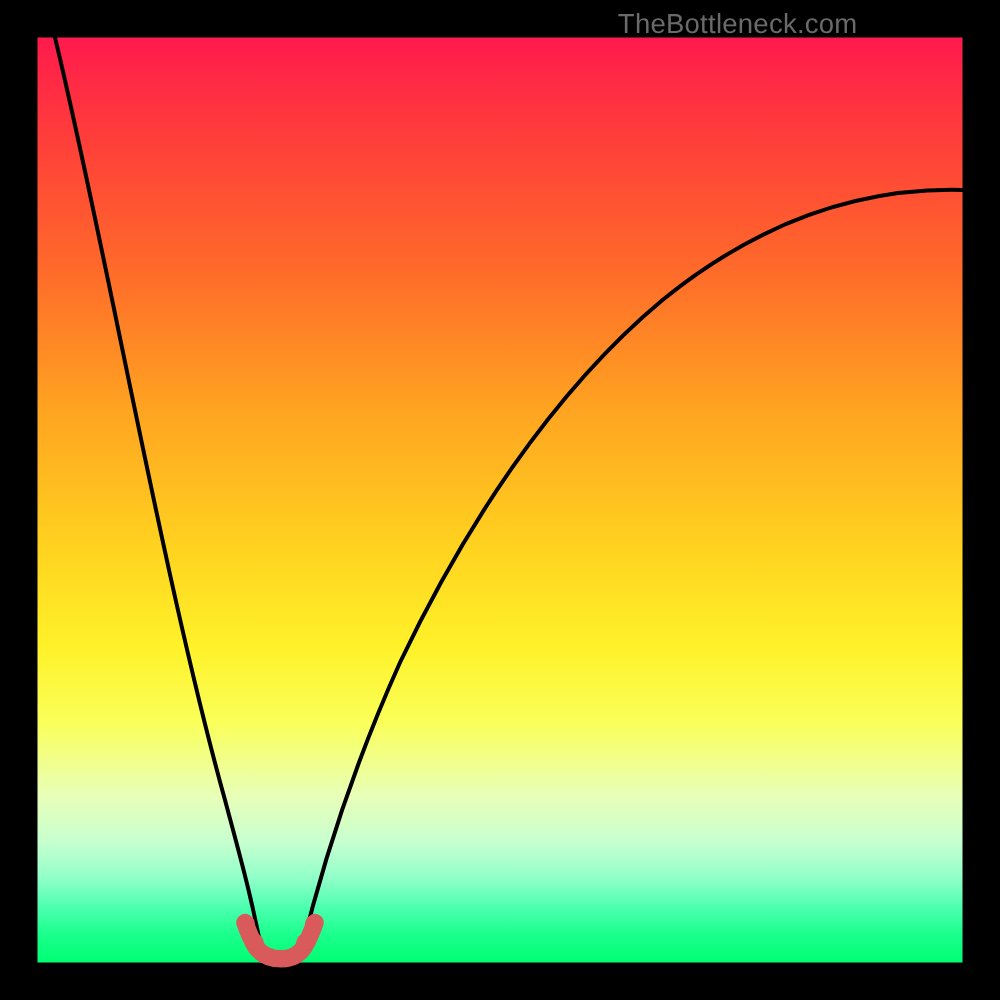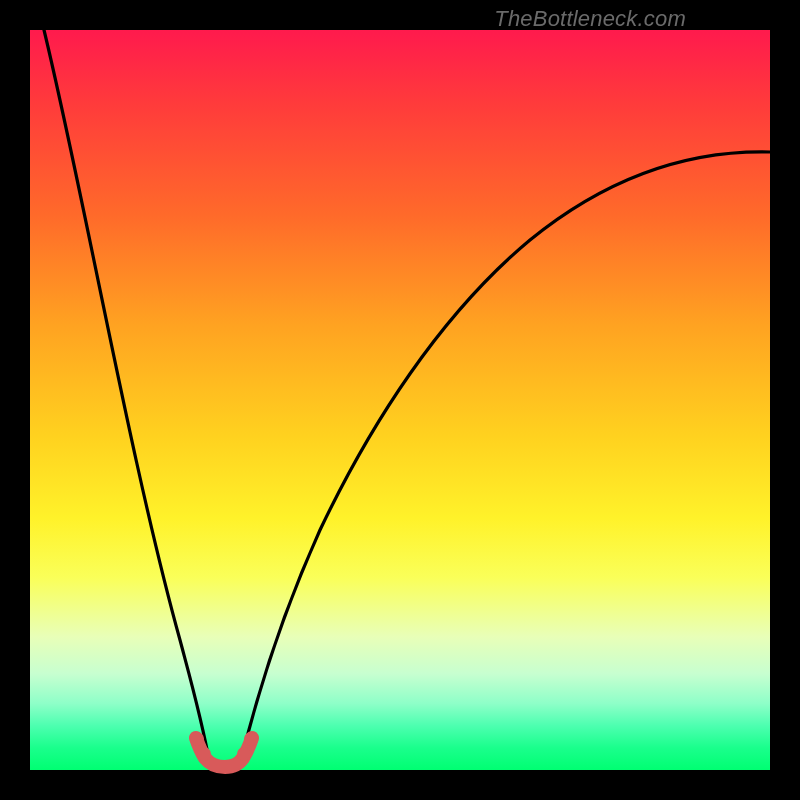--- a/index.html
+++ b/index.html
@@ -11,21 +11,20 @@
     overflow: hidden;
     font-family: Arial, Helvetica, sans-serif;
   }
   .frame {
     position: absolute;
     left: 0;
     top: 0;
     width: 700px;
     height: 800px;
     background: #000;
-    font-style: italic;
   }
   .plot {
     position: absolute;
     left: 30px;
     top: 30px;
     width: 740px;
     height: 740px;
     background: linear-gradient(to bottom,
       #ff1a4d 0%,
       #ff3b3b 10%,

